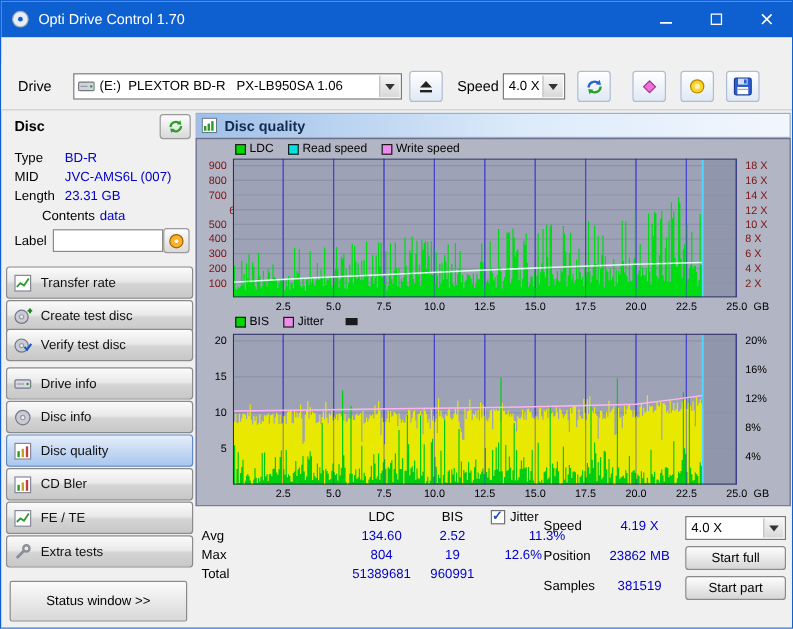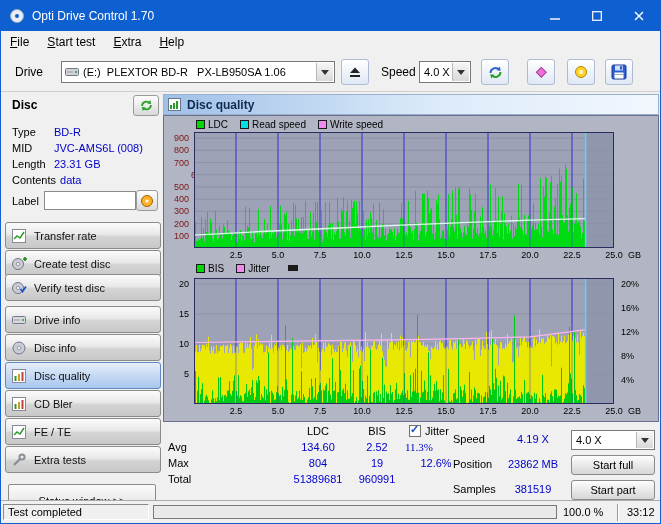--- a/index.html
+++ b/index.html
@@ -94,26 +94,20 @@
           </svg>
         </div>
       <div class="winbtn">
           <svg width="10" height="10">
             <path d="M1 1 L9 9 M9 1 L1 9" stroke="#fff" stroke-width="1.4"></path>
           </svg>
         </div>
     </div>
   </div>
 
-  <div class="menubar" id="menubar">
-      <span class="menuitem"><u>F</u>ile</span>
-      <span class="menuitem"><u>S</u>tart test</span>
-      <span class="menuitem"><u>E</u>xtra</span>
-      <span class="menuitem"><u>H</u>elp</span>
-    </div>
 
   <div class="toolbar">
     <span class="tlabel" style="left:14px">Drive</span>
     <div class="combo" style="left:60px;top:8px;width:274px;height:22px">
       <span style="margin-left:3px;display:flex">
         <svg width="14" height="12">
             <rect x="0.5" y="2.5" width="13" height="7" rx="1" fill="#d0d4da" stroke="#707880"></rect>
             <circle cx="11" cy="6" r="1" fill="#2a9a2a"></circle>
             <rect x="2" y="5.5" width="6" height="1" fill="#99a"></rect>
           </svg>
@@ -176,27 +170,27 @@
           <polygon points="3.2,10.2 7.6,10.8 4.2,14.6" fill="#28a028"></polygon>
         </svg>
     </button>
     <div class="sb-info" id="sb-info">
         <div class="sb-irow" style="top: 0px;">
           <span class="sb-il">Type</span>
           <span class="sb-iv">BD-R</span>
         </div>
         <div class="sb-irow" style="top: 16px;">
           <span class="sb-il">MID</span>
-          <span class="sb-iv">JVC-AMS6L (008)</span>
+          <span class="sb-iv">JVC-AMS6L (007)</span>
         </div>
         <div class="sb-irow" style="top: 32px;">
           <span class="sb-il">Length</span>
           <span class="sb-iv">23.31 GB</span>
         </div>
-        <div class="sb-irow" style="top: 48px;">
+        <div class="sb-irow" style="top: 48px; margin-left: 23px;">
           <span class="sb-il">Contents</span>
           <span class="sb-iv">data</span>
         </div>
       </div>
     <span class="sb-ll">Label</span>
     <input class="label-input" value="" style="">
     <button class="sb-lbtn">
       <svg width="14" height="14">
           <circle cx="7" cy="7" r="5.5" fill="#ffb028" stroke="#9a6400"></circle>
           <circle cx="7" cy="7" r="1.6" fill="#fff"></circle>
@@ -363,20 +357,31 @@
         <line x1="210.0" y1="0" x2="210.0" y2="116" stroke="rgba(64,64,200,0.5)" stroke-width="1"></line>
         <line x1="252.0" y1="0" x2="252.0" y2="116" stroke="rgba(64,64,200,0.5)" stroke-width="1"></line>
         <line x1="294.0" y1="0" x2="294.0" y2="116" stroke="rgba(64,64,200,0.5)" stroke-width="1"></line>
         <line x1="336.0" y1="0" x2="336.0" y2="116" stroke="rgba(64,64,200,0.5)" stroke-width="1"></line>
         <line x1="378.0" y1="0" x2="378.0" y2="116" stroke="rgba(64,64,200,0.5)" stroke-width="1"></line>
         <line x1="420.0" y1="0" x2="420.0" y2="116" stroke="rgba(64,64,200,0.5)" stroke-width="1"></line>
         <polyline points="0.0,103.2 67.2,99.5 134.4,96.5 201.6,93.4 268.8,90.7 336.0,88.2 391.6,86.7" fill="none" stroke="#d8ffe8" stroke-width="1.3"></polyline>
         <line x1="391.6" y1="0" x2="391.6" y2="116" stroke="#55d6ff" stroke-width="1.5"></line>
         <rect x="0.5" y="0.5" width="419" height="115" fill="none" stroke="#2c2c60"></rect>
       </svg>
+    <div class="axiscol" id="axis-top-right" style="left:453px;top:16px;width:40px;height:116px">
+        <span style="position: absolute; top: 1.1px; color: rgb(122, 20, 20); left: 4px;">18 X</span>
+        <span style="position: absolute; top: 13.3px; color: rgb(122, 20, 20); left: 4px;">16 X</span>
+        <span style="position: absolute; top: 25.5px; color: rgb(122, 20, 20); left: 4px;">14 X</span>
+        <span style="position: absolute; top: 37.7px; color: rgb(122, 20, 20); left: 4px;">12 X</span>
+        <span style="position: absolute; top: 49.9px; color: rgb(122, 20, 20); left: 4px;">10 X</span>
+        <span style="position: absolute; top: 62.2px; color: rgb(122, 20, 20); left: 4px;">8 X</span>
+        <span style="position: absolute; top: 74.4px; color: rgb(122, 20, 20); left: 4px;">6 X</span>
+        <span style="position: absolute; top: 86.6px; color: rgb(122, 20, 20); left: 4px;">4 X</span>
+        <span style="position: absolute; top: 98.8px; color: rgb(122, 20, 20); left: 4px;">2 X</span>
+      </div>
     <div class="xaxis" id="xaxis-top" style="top:134px">
         <span style="left: 72px;">2.5</span>
         <span style="left: 114px;">5.0</span>
         <span style="left: 156px;">7.5</span>
         <span style="left: 198px;">10.0</span>
         <span style="left: 240px;">12.5</span>
         <span style="left: 282px;">15.0</span>
         <span style="left: 324px;">17.5</span>
         <span style="left: 366px;">20.0</span>
         <span style="left: 408px;">22.5</span>
@@ -460,21 +465,21 @@
     <span class="hdr" style="left:118px;width:74px">LDC</span>
     <span class="hdr" style="left:183px;width:62px">BIS</span>
     <span class="cb">
         <span class="cb-check" id="jitter-check" style="display: block;">✓</span>
       </span>
     <span class="hdr" style="left:262px;width:40px;text-align:left">Jitter</span>
     <div id="stat-rows">
         <span style="position: absolute; top: 19px; left: 5px;">Avg</span>
         <span class="blue" style="position: absolute; top: 19px; left: 115px; width: 80px; text-align: center;">134.60</span>
         <span class="blue" style="position: absolute; top: 19px; left: 183px; width: 62px; text-align: center;">2.52</span>
-        <span class="blue" style="position: absolute; top: 19px; left: 242px; width: 54px; text-align: left; font-family: Liberation Serif, serif;">11.3%</span>
+        <span class="blue" style="position: absolute; top: 19px; left: 254px; width: 54px; text-align: right;">11.3%</span>
         <span style="position: absolute; top: 35px; left: 5px;">Max</span>
         <span class="blue" style="position: absolute; top: 35px; left: 115px; width: 80px; text-align: center;">804</span>
         <span class="blue" style="position: absolute; top: 35px; left: 183px; width: 62px; text-align: center;">19</span>
         <span class="blue" style="position: absolute; top: 35px; left: 246px; width: 54px; text-align: center;">12.6%</span>
         <span style="position: absolute; top: 51px; left: 5px;">Total</span>
         <span class="blue" style="position: absolute; top: 51px; left: 115px; width: 80px; text-align: center;">51389681</span>
         <span class="blue" style="position: absolute; top: 51px; left: 183px; width: 62px; text-align: center;">960991</span>
         <span class="blue" style="position: absolute; top: 51px; left: 246px; width: 54px; text-align: center;"></span>
       </div>
     <div id="stat-right">
@@ -488,21 +493,14 @@
         </div>
         <span style="position: absolute; left: 290px; top: 36px;">Position</span>
         <span class="blue" style="position: absolute; left: 338px; top: 36px; width: 64px; text-align: center;">23862 MB</span>
         <button class="btn" style="position: absolute; left: 408px; top: 33px; width: 84px; height: 20px;">Start full</button>
         <span style="position: absolute; left: 290px; top: 61px;">Samples</span>
         <span class="blue" style="position: absolute; left: 338px; top: 61px; width: 64px; text-align: center;">381519</span>
         <button class="btn" style="position: absolute; left: 408px; top: 58px; width: 84px; height: 20px;">Start part</button>
       </div>
   </div>
 
-  <div class="statusbar">
-    <span class="status-panel">Test completed</span>
-    <span class="progress"><span class="progress-fill" id="progress-fill" style="width: 100%;"></span></span>
-    <span class="pct">100.0 %</span>
-    <span class="vgroove"></span>
-    <span class="time">33:12</span>
-  </div>
 
 </div>
 
 </body></html>

